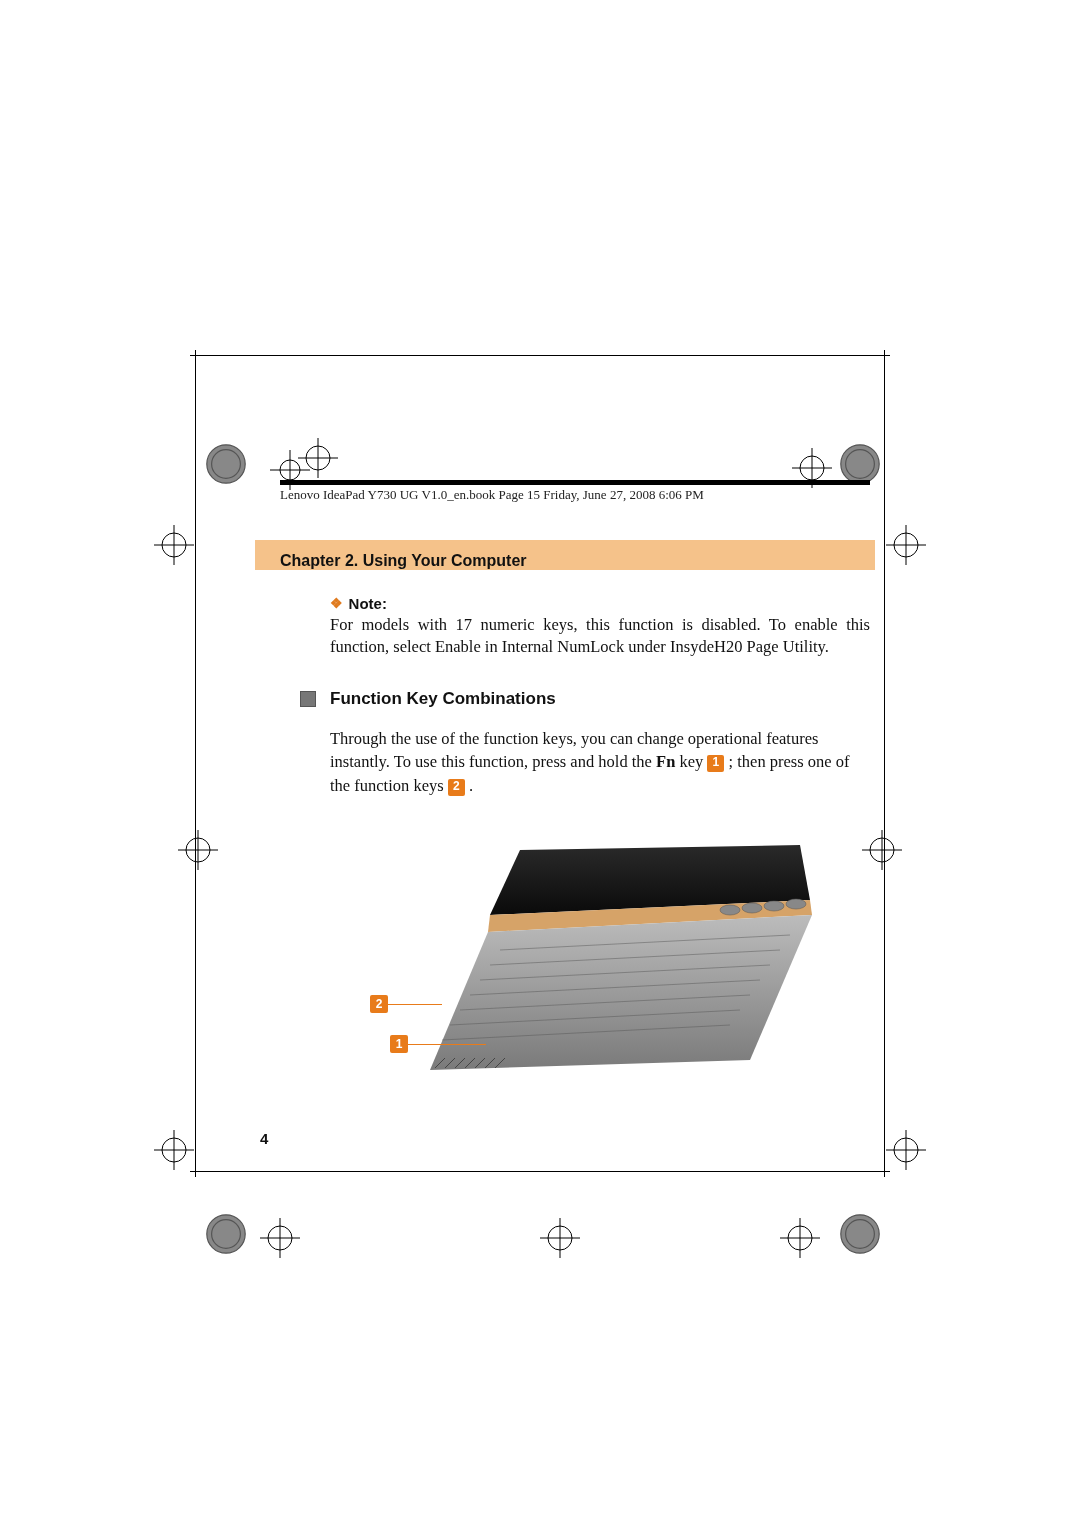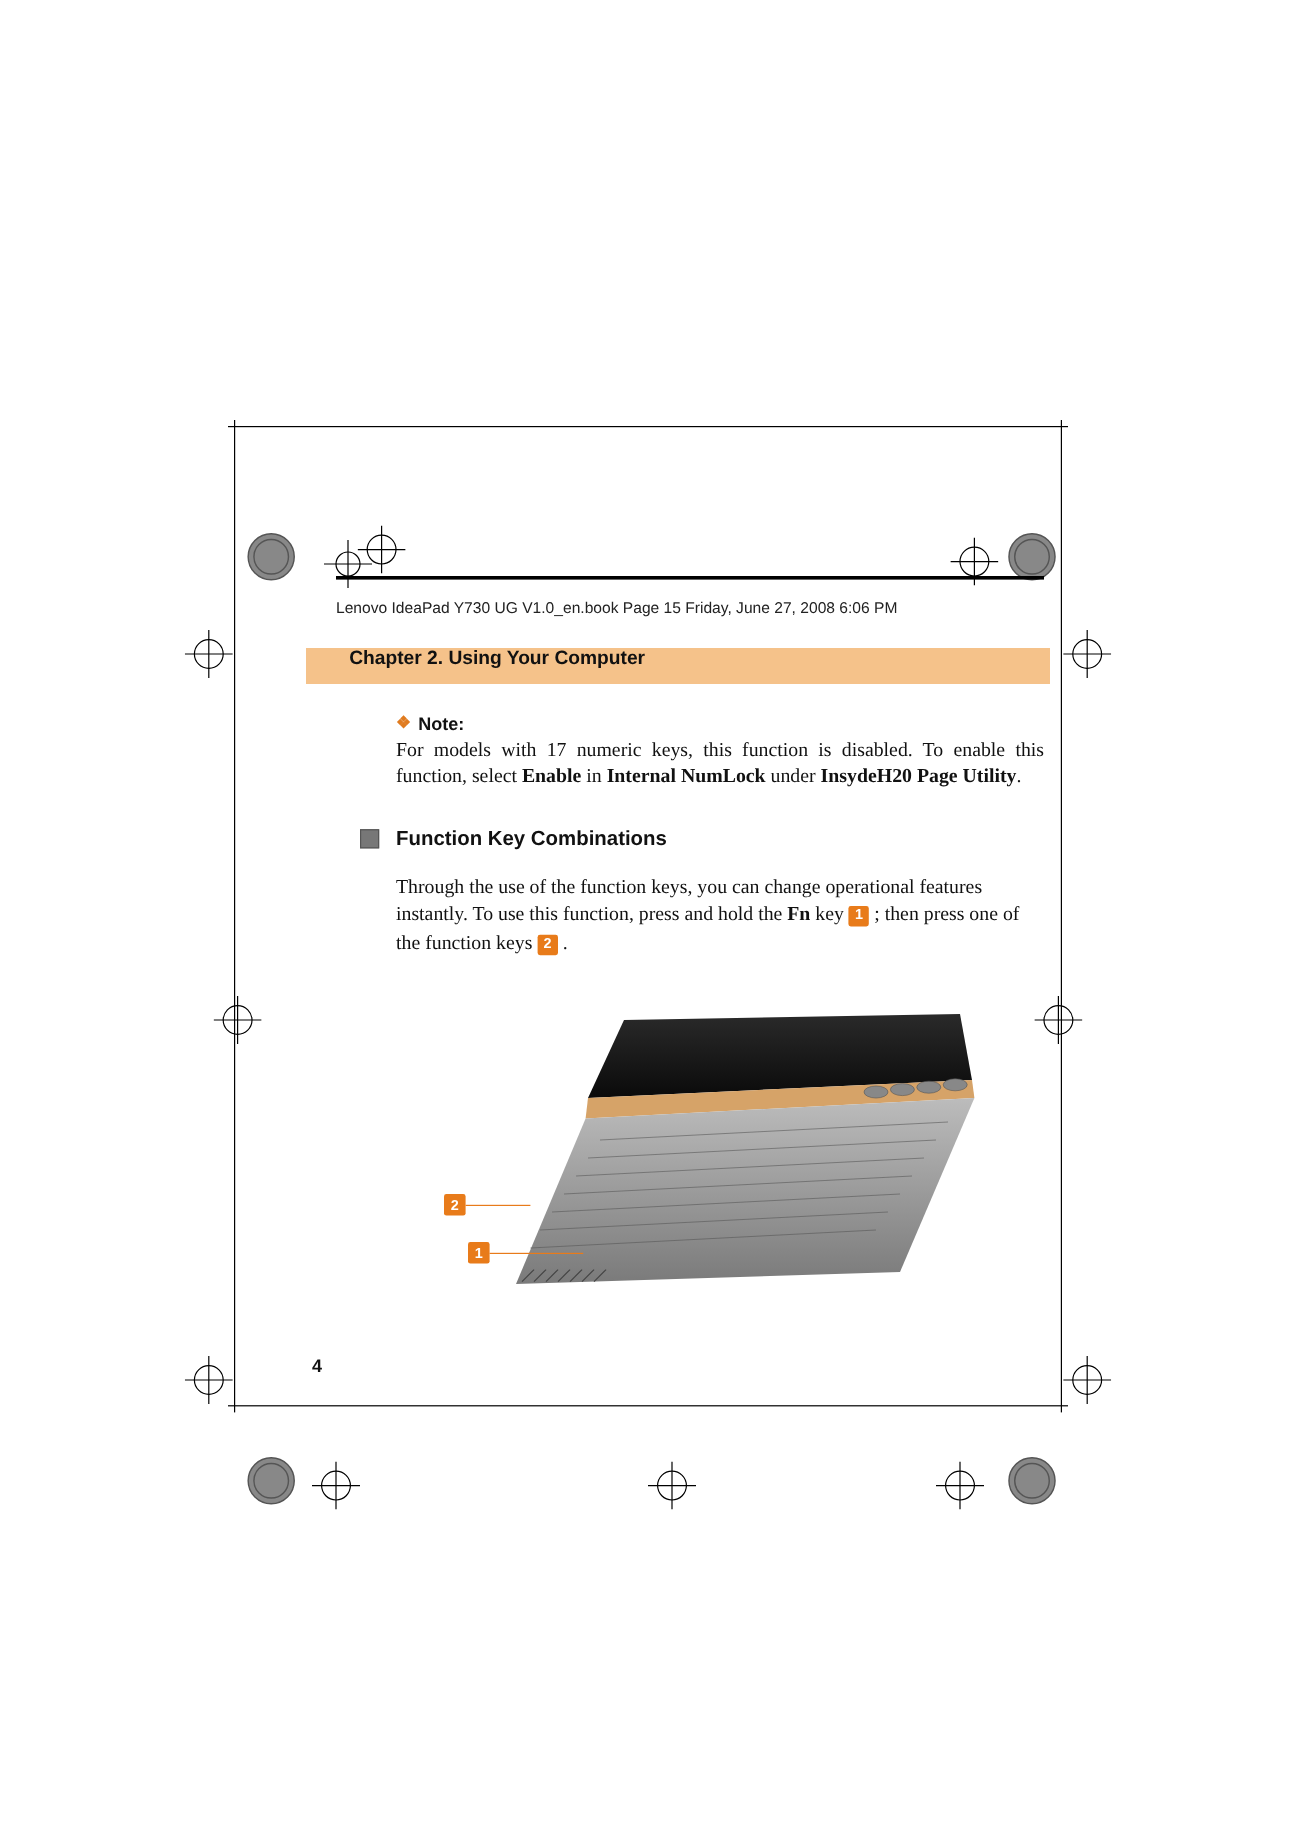--- a/index.html
+++ b/index.html
@@ -49,37 +49,37 @@
   .reg-mark svg { width: 100%; height: 100%; display: block; }
   .reg-circle { fill: none; stroke: #000; stroke-width: 1; }
   .reg-cross  { stroke: #000; stroke-width: 1; }
   .reg-solid  { fill: #888; stroke: #555; stroke-width: 1; }
 
   .header-line {
     position: absolute;
     left: 280px;
     top: 480px;
     width: 590px;
-    border-top: 3px solid #000000;
+    border-top: 5px solid #000000;
     font-size: 13px;
-    font-family: Liberation Sans, sans-serif;
-    padding-top: 16px;
+    font-family: Liberation Serif, serif;
+    padding-top: 2px;
     color: #222;
   }
 
   .chapter-bar {
     position: absolute;
     left: 255px;
     top: 540px;
     width: 620px;
     height: 30px;
     background: #f5c28a;
     display: flex;
-    align-items: flex-start;
-    padding-left: 36px;
+    align-items: flex-end;
+    padding-left: 25px;
     box-sizing: border-box;
   }
   .chapter-bar span {
     font-family: Arial, Helvetica, sans-serif;
     font-weight: bold;
     font-size: 16px;
     color: #111;
   }
 
   .content {
@@ -105,21 +105,21 @@
     position: relative;
     top: -1px;
   }
   .note-body {
     font-family: Georgia, 'Times New Roman', serif;
     font-size: 16.5px;
     line-height: 1.35;
     text-align: justify;
     margin-top: 2px;
   }
-  .note-body b { font-weight: bold; }
+  .note-body b { font-weight: normal; }
 
   .section-row {
     margin-top: 30px;
     display: flex;
     align-items: center;
   }
   .section-bullet {
     position: absolute;
     left: -30px;
     width: 14px;

